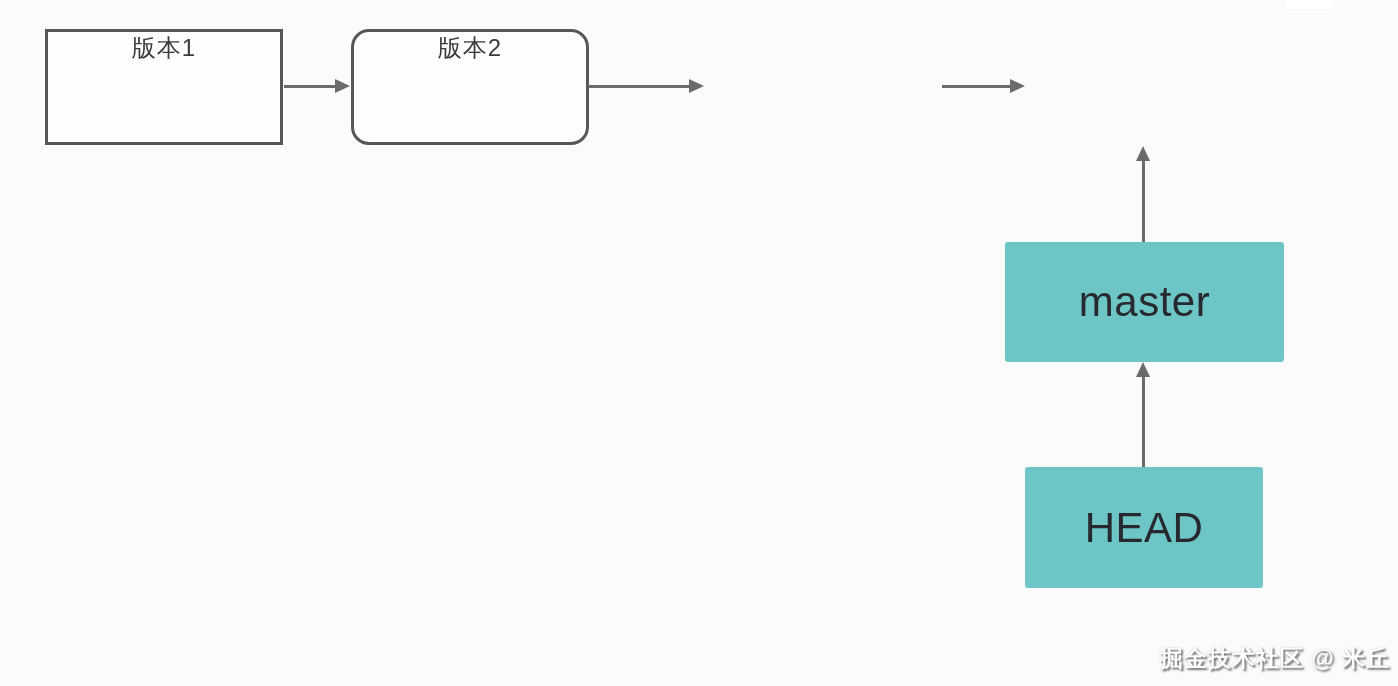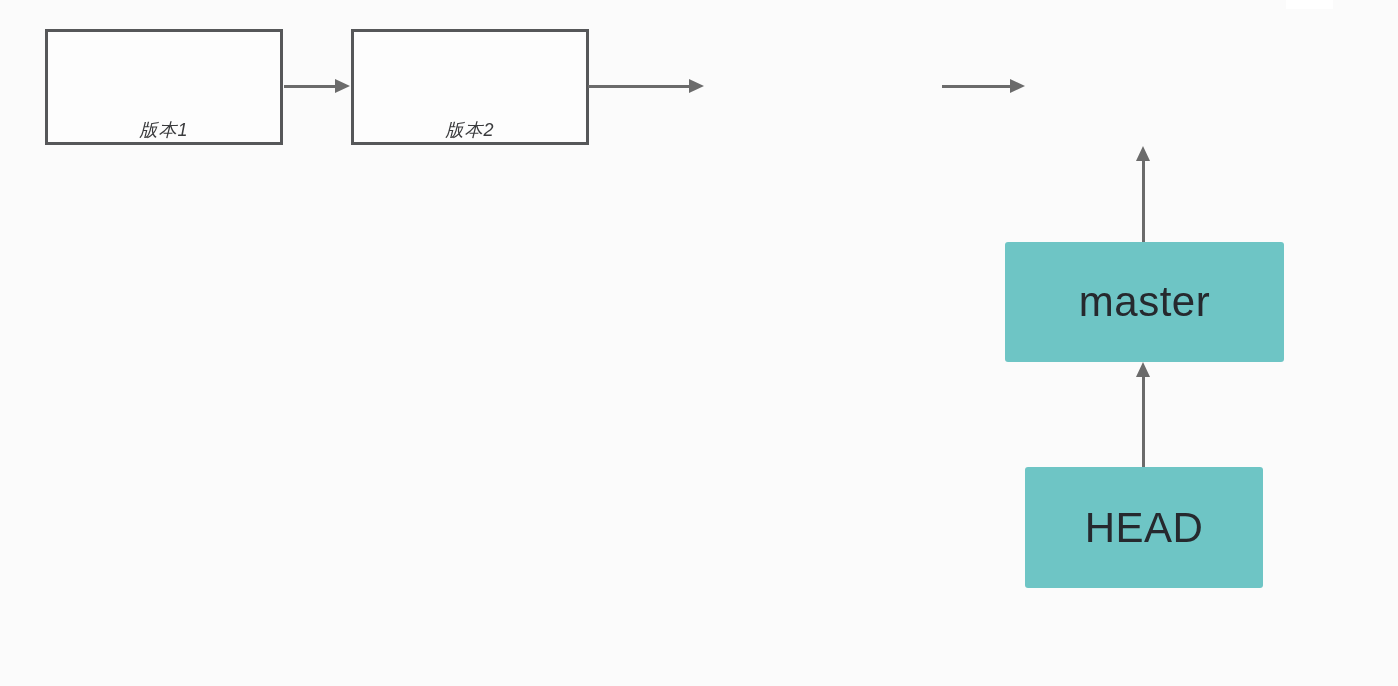--- a/index.html
+++ b/index.html
@@ -14,25 +14,24 @@
     width: 1398px; height: 686px;
     background: #fbfbfb;
   }
   
   .version-node {
     position: absolute;
     width: 238px; height: 116px;
     background: #fdfdfd;
     border: 3px solid #565759;
     box-sizing: border-box;
-    display: flex; align-items: flex-end; justify-content: center;
-    font-size: 18px;
+    display: flex; align-items: flex-start; justify-content: center;
+    font-size: 24px;
     color: #3a3b3d;
     letter-spacing: 1px;
-    font-style: italic;
   }
   
   .branch-node {
     position: absolute;
     background: #6ec5c5;
     border-radius: 3px;
     display: flex; align-items: center; justify-content: center;
     font-size: 42px;
     color: #26292e;
     letter-spacing: 0.5px;
@@ -72,21 +71,21 @@
 </style>
 </head>
 <body>
 
 <div class="canvas">
 
   <div class="version-node" style="left:45px; top:29px;">
     <span>版本1</span>
   </div>
 
-  <div class="version-node" style="left:351px; top:29px;">
+  <div class="version-node" style="left:351px; top:29px;border-radius:18px;">
     <span>版本2</span>
   </div>
 
 
 
   <div class="branch-node" style="left:1025px; top:467px; width:238px; height:121px;">
     <span>HEAD</span>
   </div>
 
   <div class="branch-node" style="left:1005px; top:242px; width:279px; height:120px;">
@@ -113,14 +112,15 @@
     <div class="v-line" style="top:13px; height:83px;"></div>
   </div>
 
   <div class="arrow" style="left:1136px; top:362px; width:14px; height:105px;">
     <div class="head-up"></div>
     <div class="v-line" style="top:13px; height:92px;"></div>
   </div>
 
   <div class="notch"></div>
 
+  <div class="watermark">掘金技术社区 @ 米丘</div>
 
 </div>
 
 </body></html>

